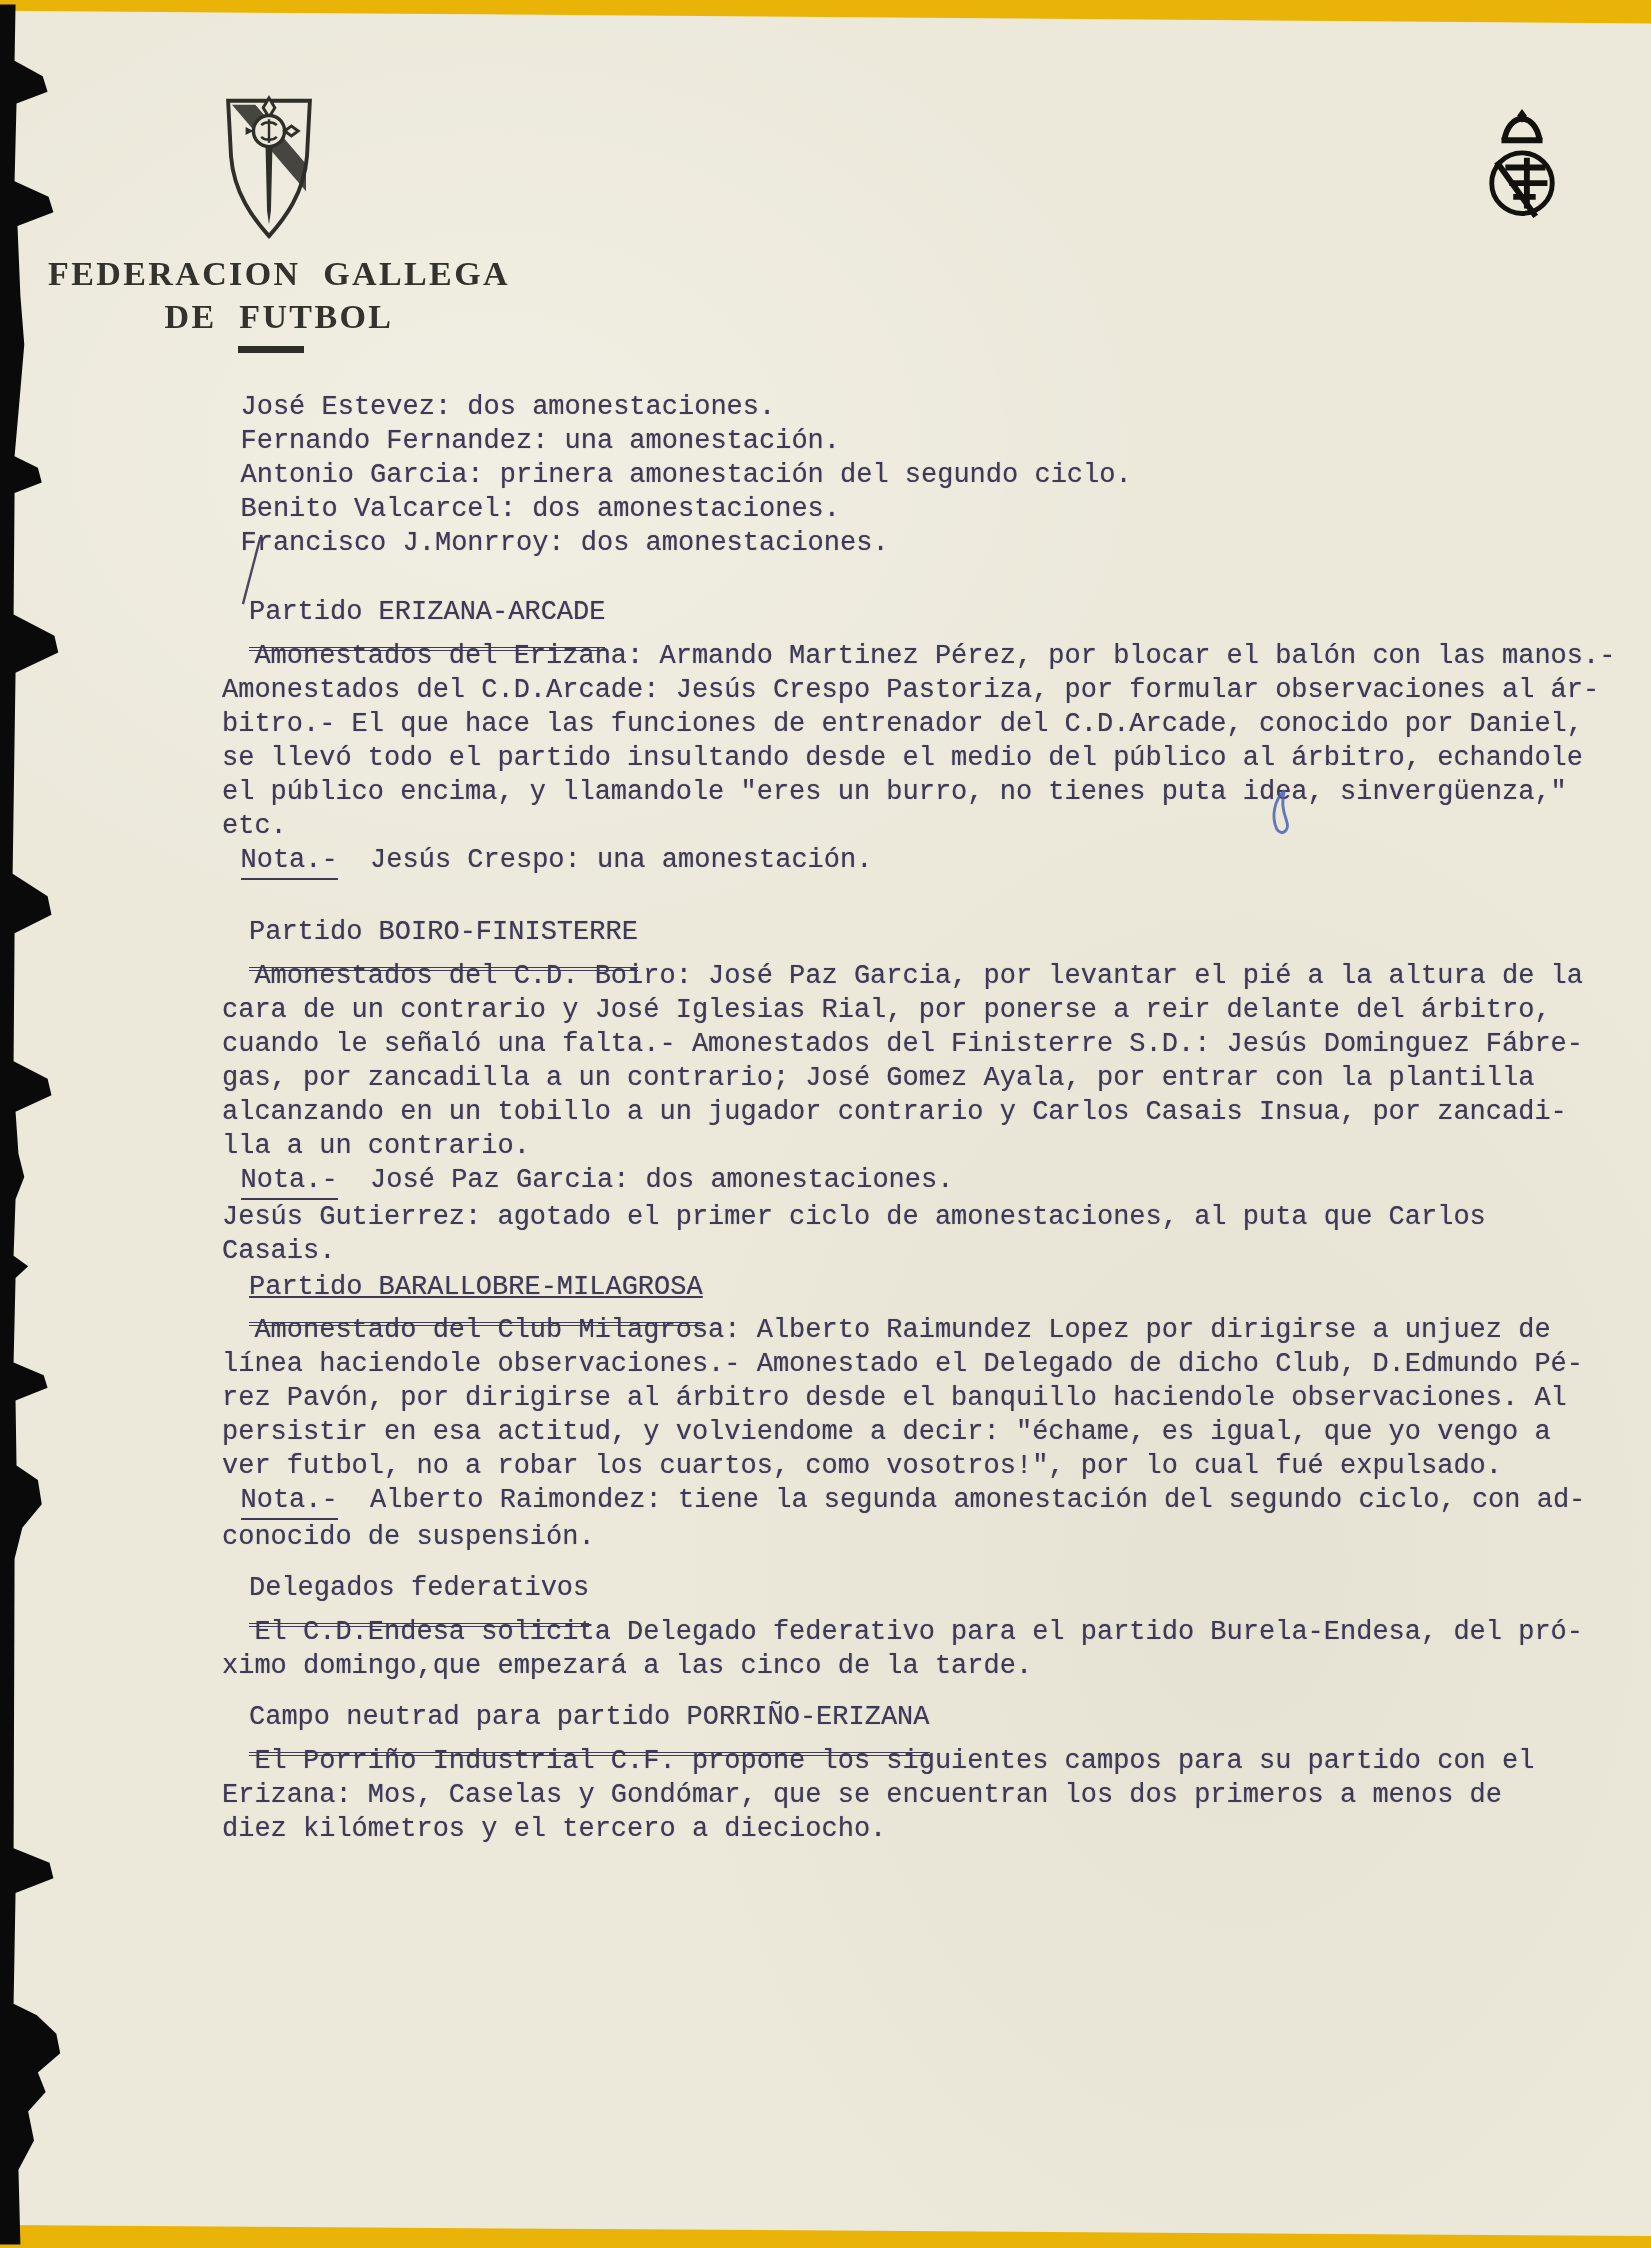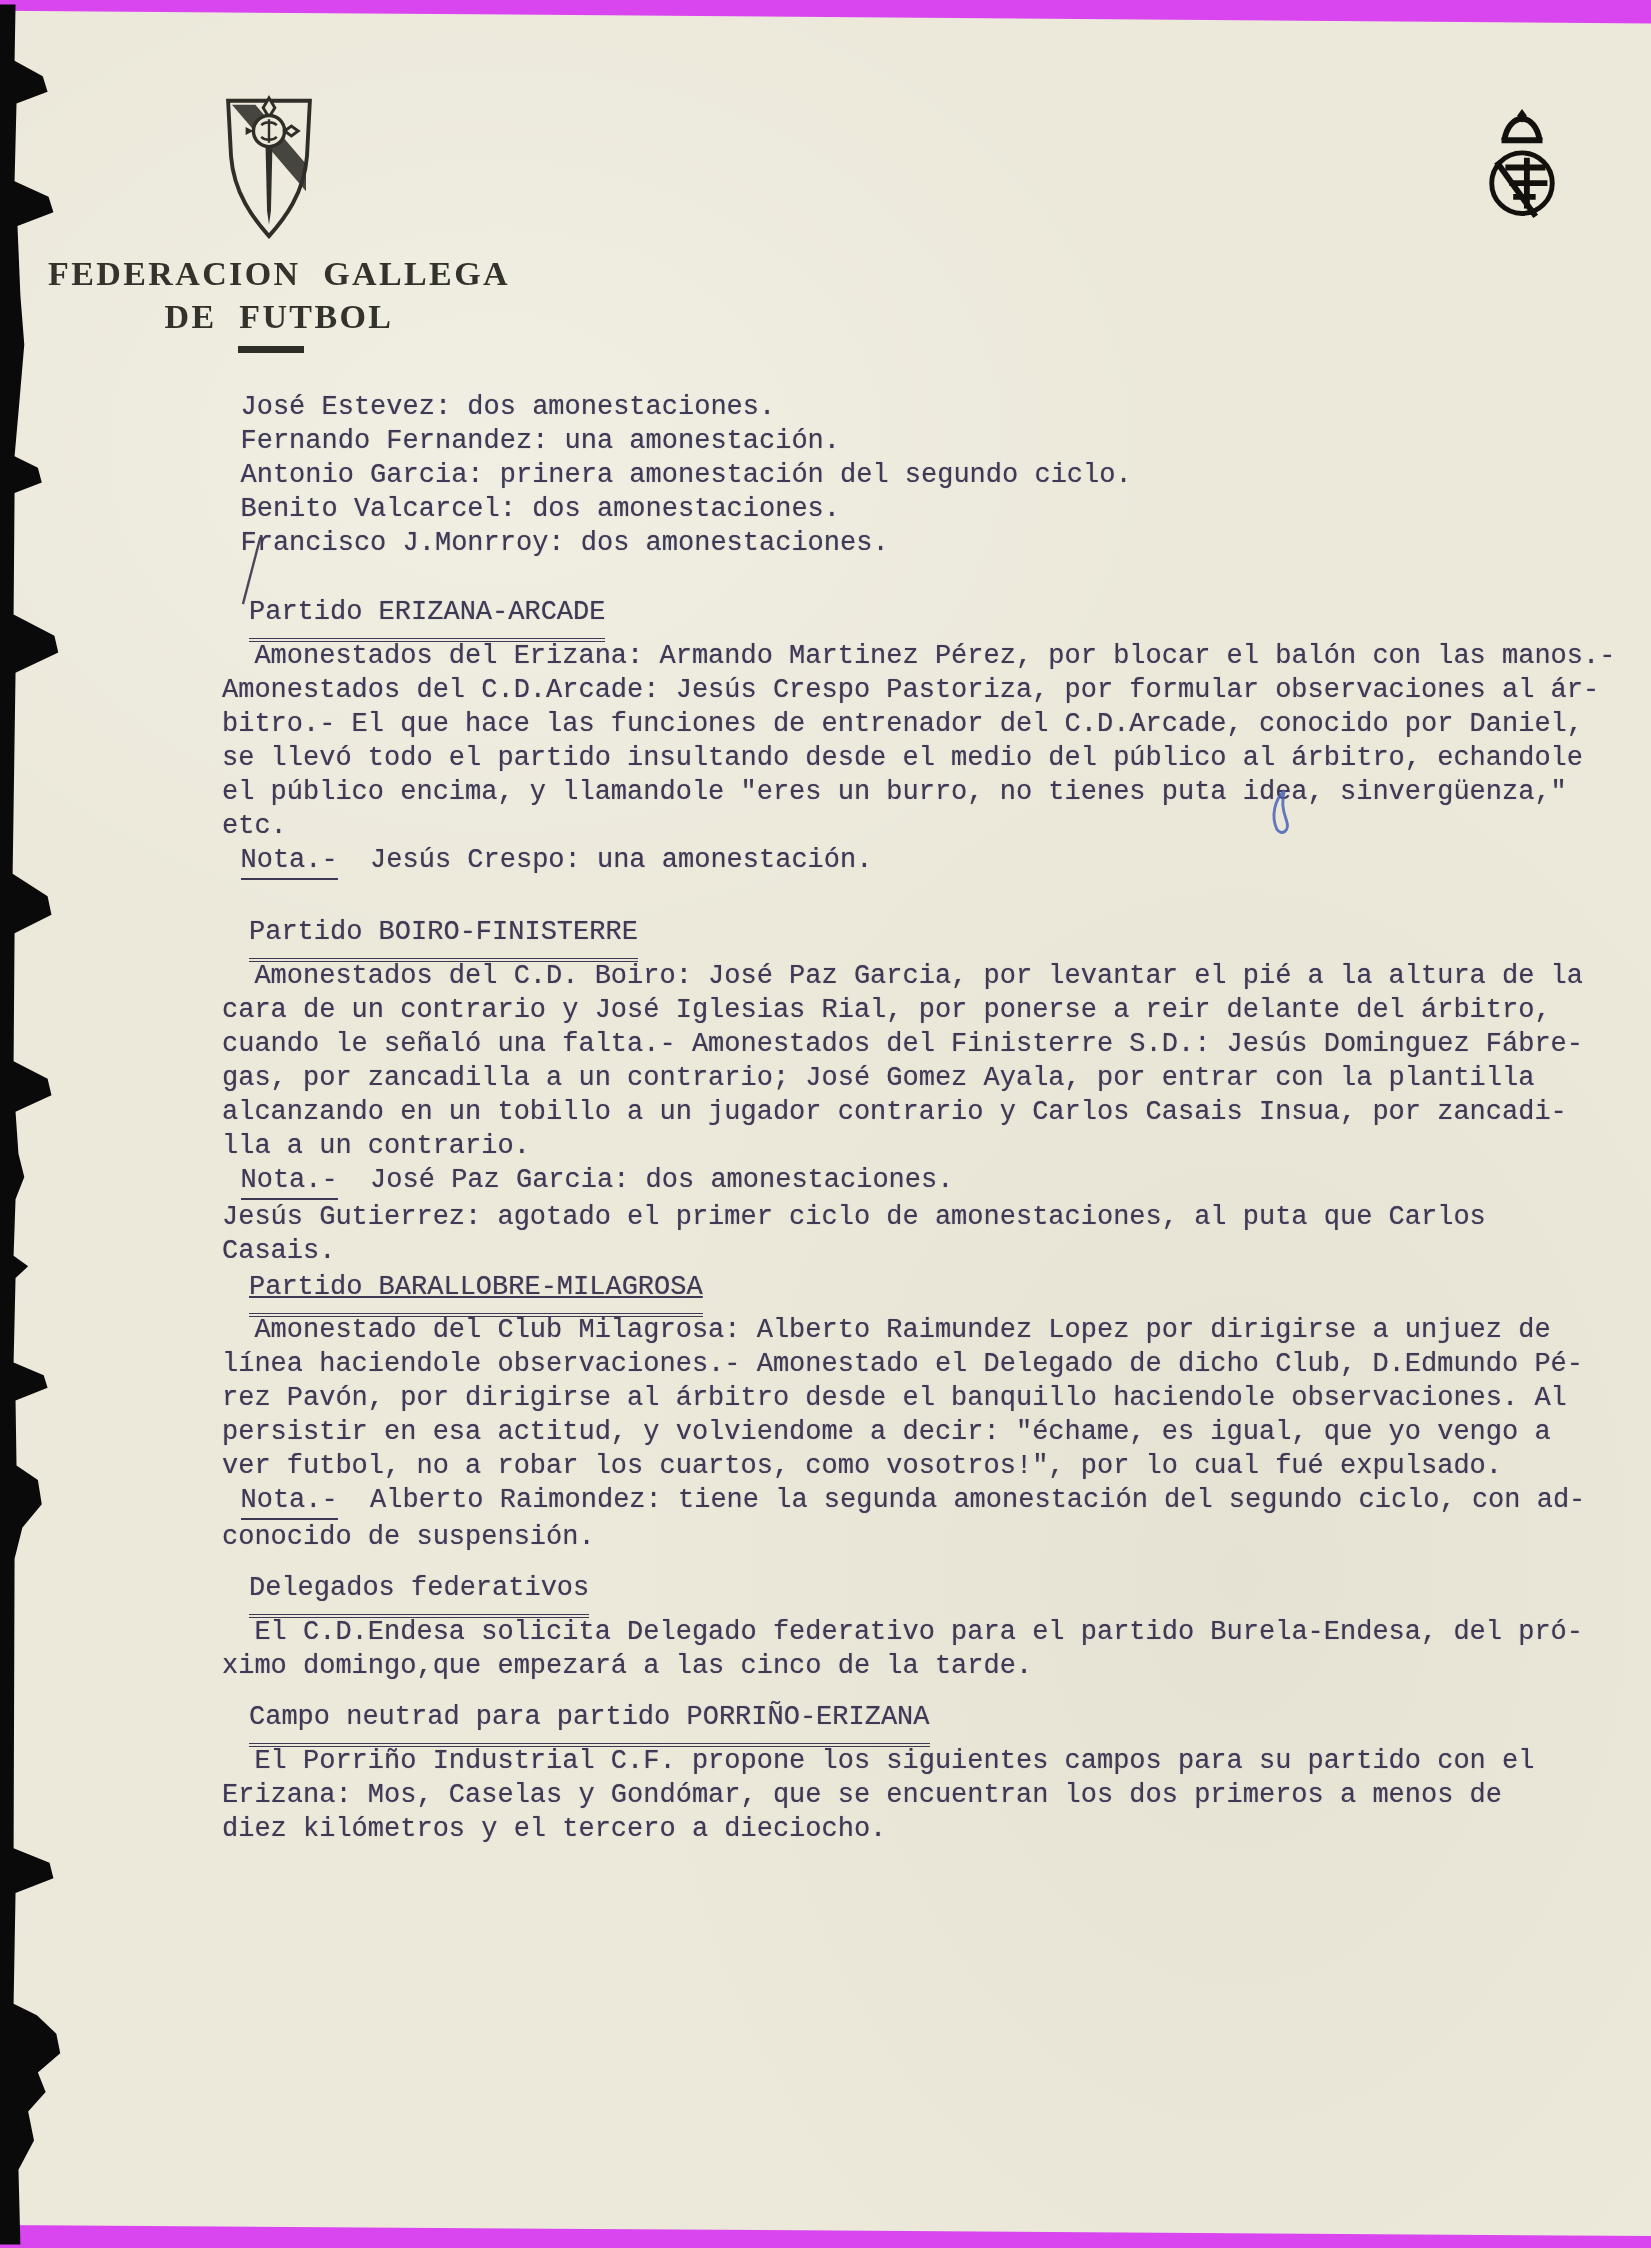--- a/index.html
+++ b/index.html
@@ -1,16 +1,16 @@
 <!DOCTYPE html>
 <html><head>
 <meta charset="utf-8">
 <style>
   html,body{margin:0;padding:0;background:#050505;}
-  .stage{position:relative;width:1651px;height:2249px;background:#d946ef;overflow:hidden;
+  .stage{position:relative;width:1651px;height:2249px;background:#eab308;overflow:hidden;
          font-family:"Liberation Mono", monospace;}
   .paper{position:absolute;inset:0;
          background:
            radial-gradient(1170px 878px at 30% 20%, rgba(255,255,250,.25), rgba(0,0,0,0) 60%),
            radial-gradient(975px 1365px at 75% 70%, rgba(210,206,188,.25), rgba(0,0,0,0) 65%),
            #ece9db;
          clip-path:polygon(0 10.7px,1651px 23.4px,1651px 2236px,0 2225px);}
   .torn{position:absolute;left:0;top:0;}
   
   .lh-text{position:absolute;left:35px;top:252px;width:488px;text-align:center;
@@ -20,21 +20,21 @@
   .emb{position:absolute;}
   
   .doc{position:absolute;left:222px;top:390px;width:1414px;
        font-size:27px;line-height:34px;color:#3f3956;
        text-shadow:0 0 1px rgba(63,57,86,.55);}
   .p{white-space:pre-wrap;margin:0;}
   .intro{padding-left:18.5px;}
   .h{margin:35px 0 9.8px 27px;white-space:pre;}
   .h.tight{margin-top:2px;text-decoration:underline;}
   .h.med{margin-top:17px;}
-  .hu{border-bottom:4.9px double currentColor;padding-bottom:11px;}
+  .hu{border-bottom:4.9px double currentColor;padding-bottom:20px;}
   .nl{margin-left:18.5px;border-bottom:2.9px solid currentColor;padding-bottom:1px;display:inline-block;}
   .intro .nl{margin-left:0;}
   .mark{position:absolute;}
 </style>
 </head>
 <body>
 
 <div class="stage">
   <div class="paper"></div>
 

